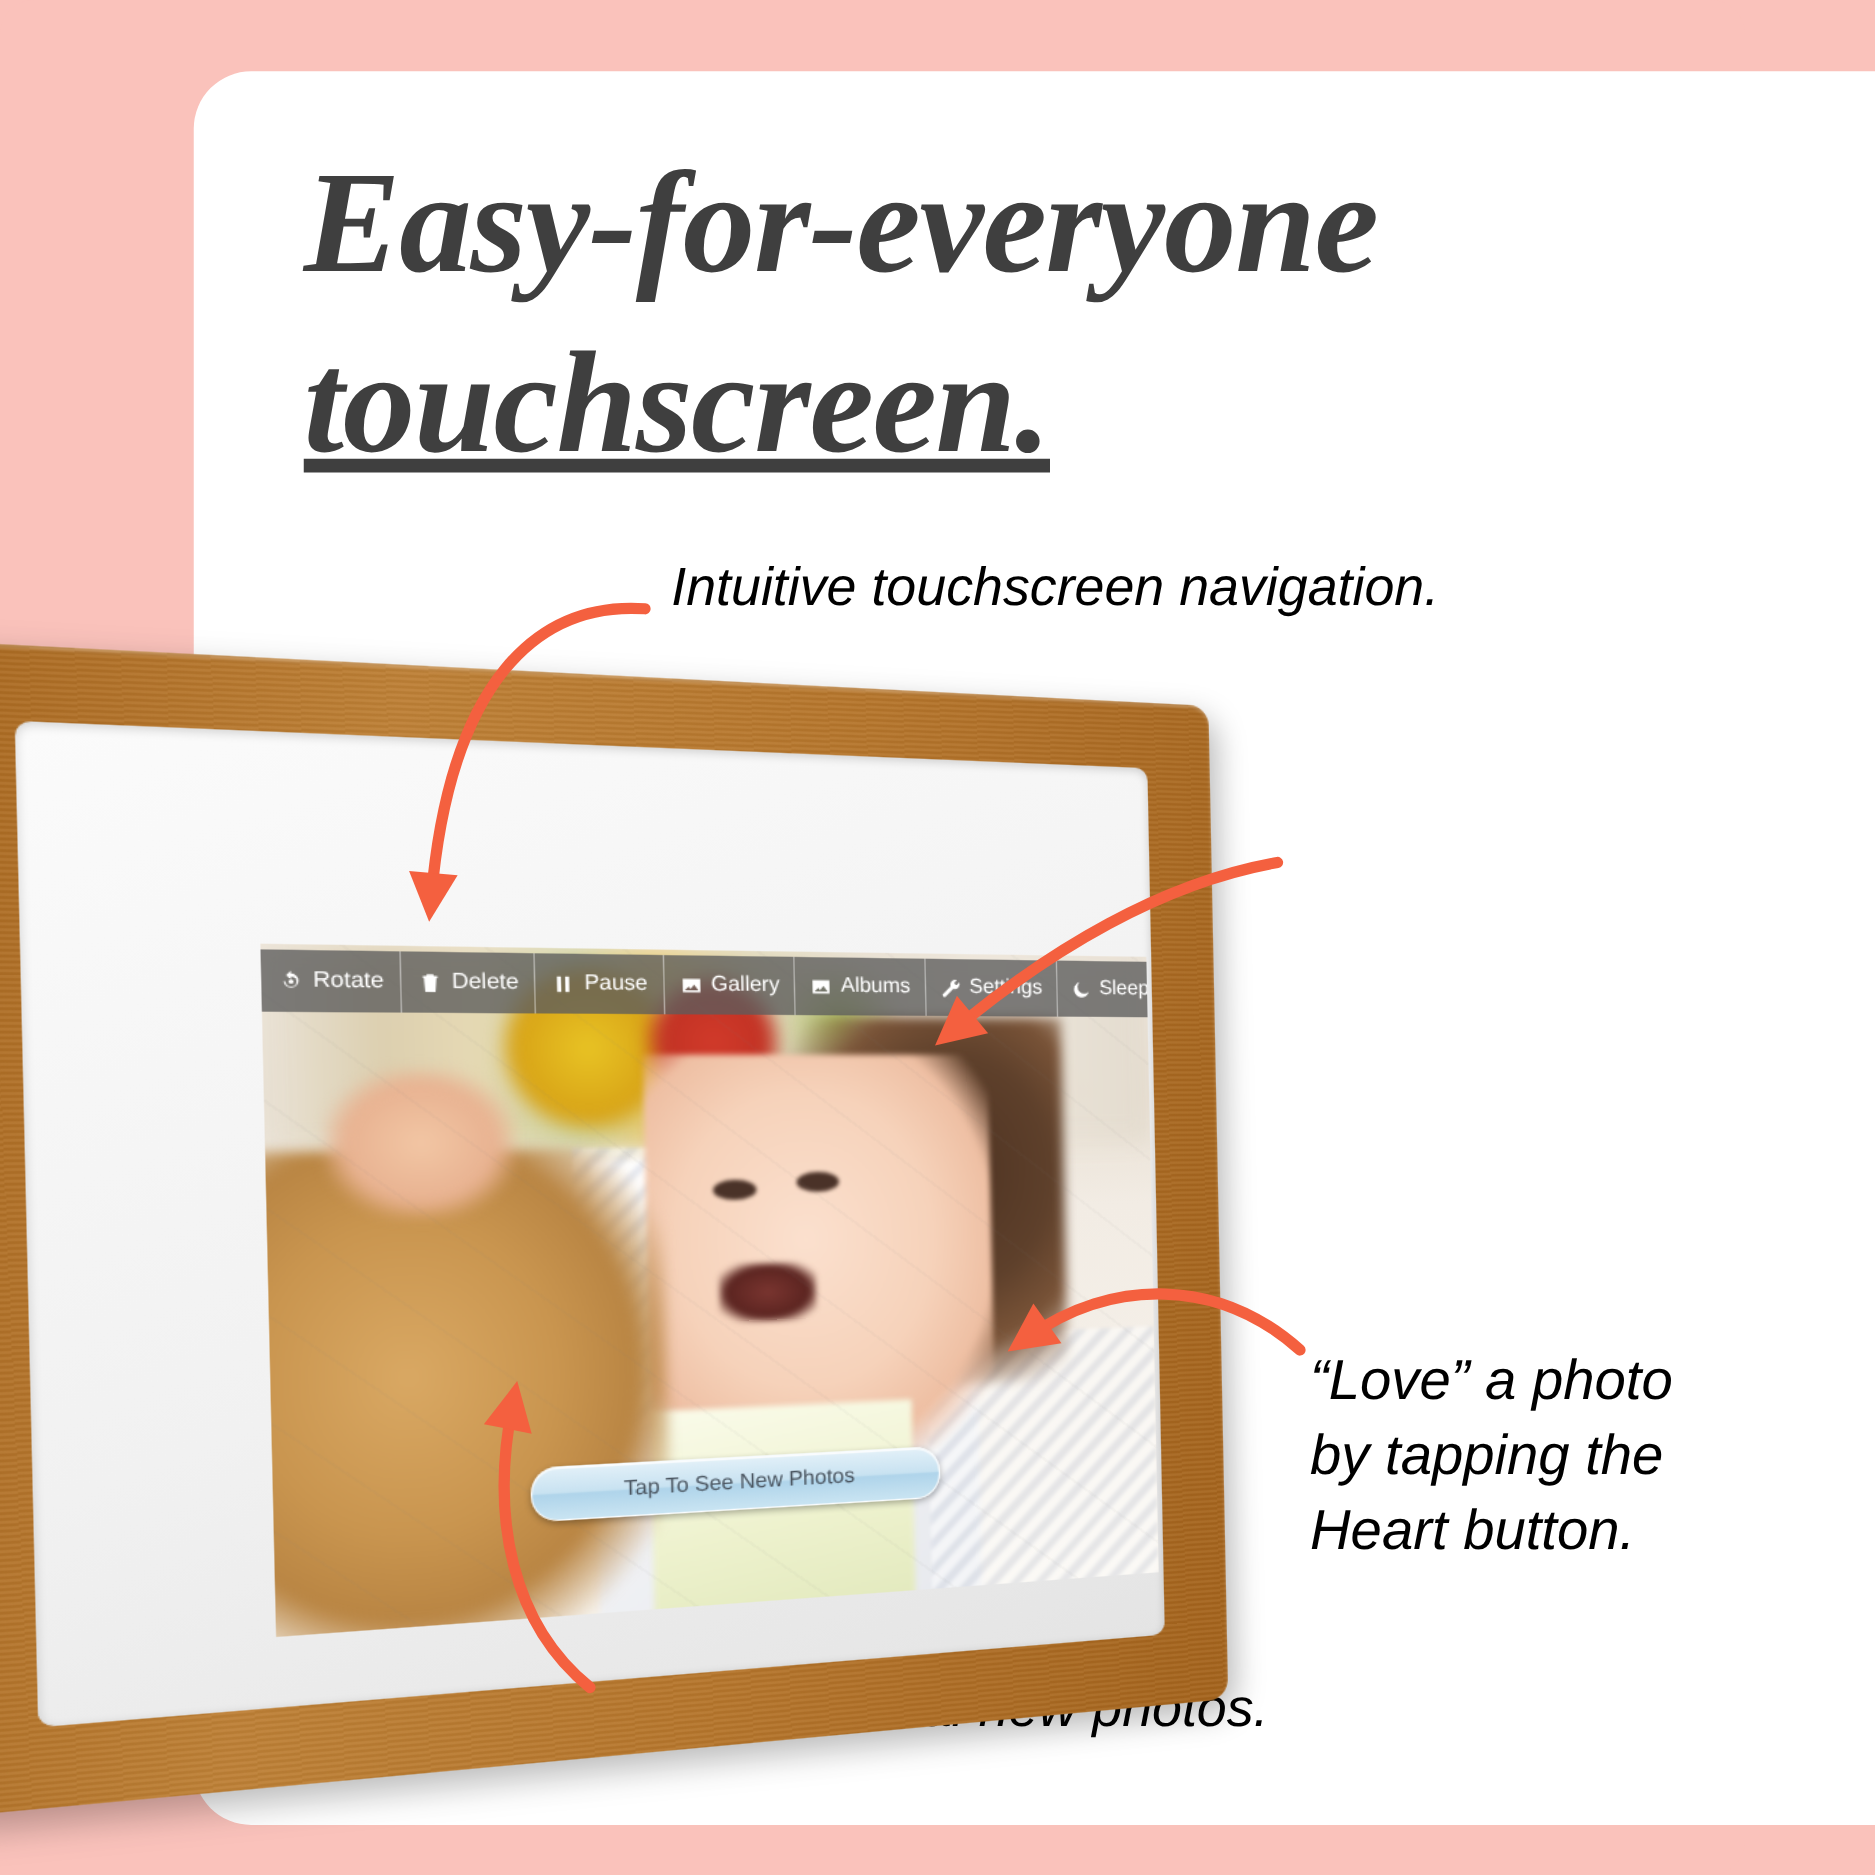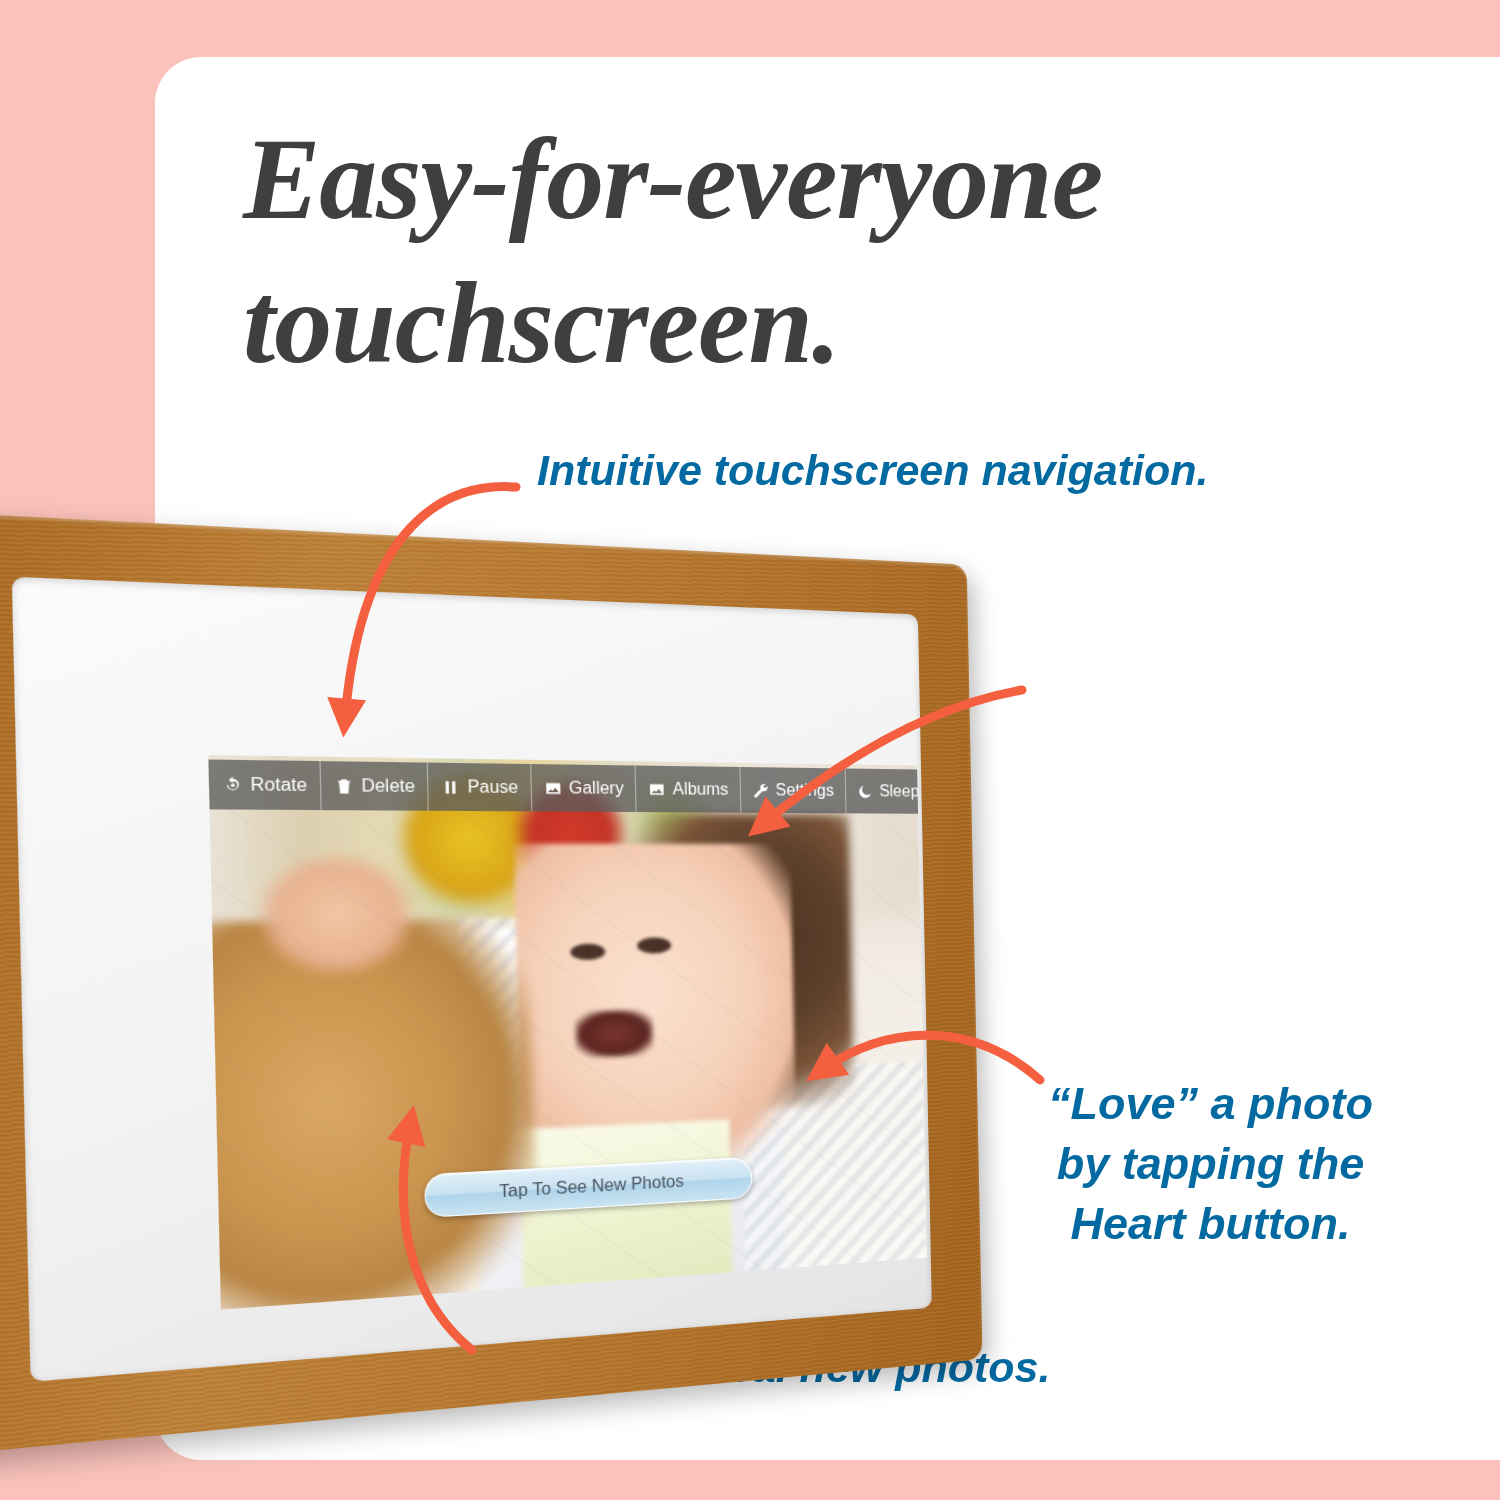--- a/index.html
+++ b/index.html
@@ -17,34 +17,34 @@
   }
 
   
   .headline{
     position:absolute;left:243px;top:108px;width:1120px;
     font-family:"Liberation Serif", serif;
     font-style:italic;font-weight:700;
     font-size:116px;line-height:1.24;letter-spacing:-1px;
     color:#3F3F3F;
   }
-  .headline .l2{display:block;}
+  .headline .l2{display:block;text-decoration:underline;}
 
   
   .callout{
     position:absolute;
     font-family:"Liberation Sans", sans-serif;
-    font-style:italic;font-weight:700;
-    color:#0369a1;
+    font-style:italic;font-weight:400;
+    color:#000000;
     line-height:1.30;
     white-space:pre-line;
   }
   #callout-nav{left:537px;top:443px;font-size:43px;letter-spacing:0px;}
   #callout-zoom{left:1040px;top:646px;font-size:45px;line-height:1.33;}
-  #callout-love{left:1048px;top:1074px;font-size:45px;line-height:1.33;text-align:center;}
+  #callout-love{left:1048px;top:1074px;font-size:45px;line-height:1.33;}
   #callout-tap{left:524px;top:1340px;font-size:43px;}
 
   
   .arrows{position:absolute;left:0;top:0;width:1500px;height:1500px;pointer-events:none;}
 
   
   .frame-wrap{
     position:absolute;left:20px;top:560px;width:980px;height:820px;
   }
   .frame-persp{

